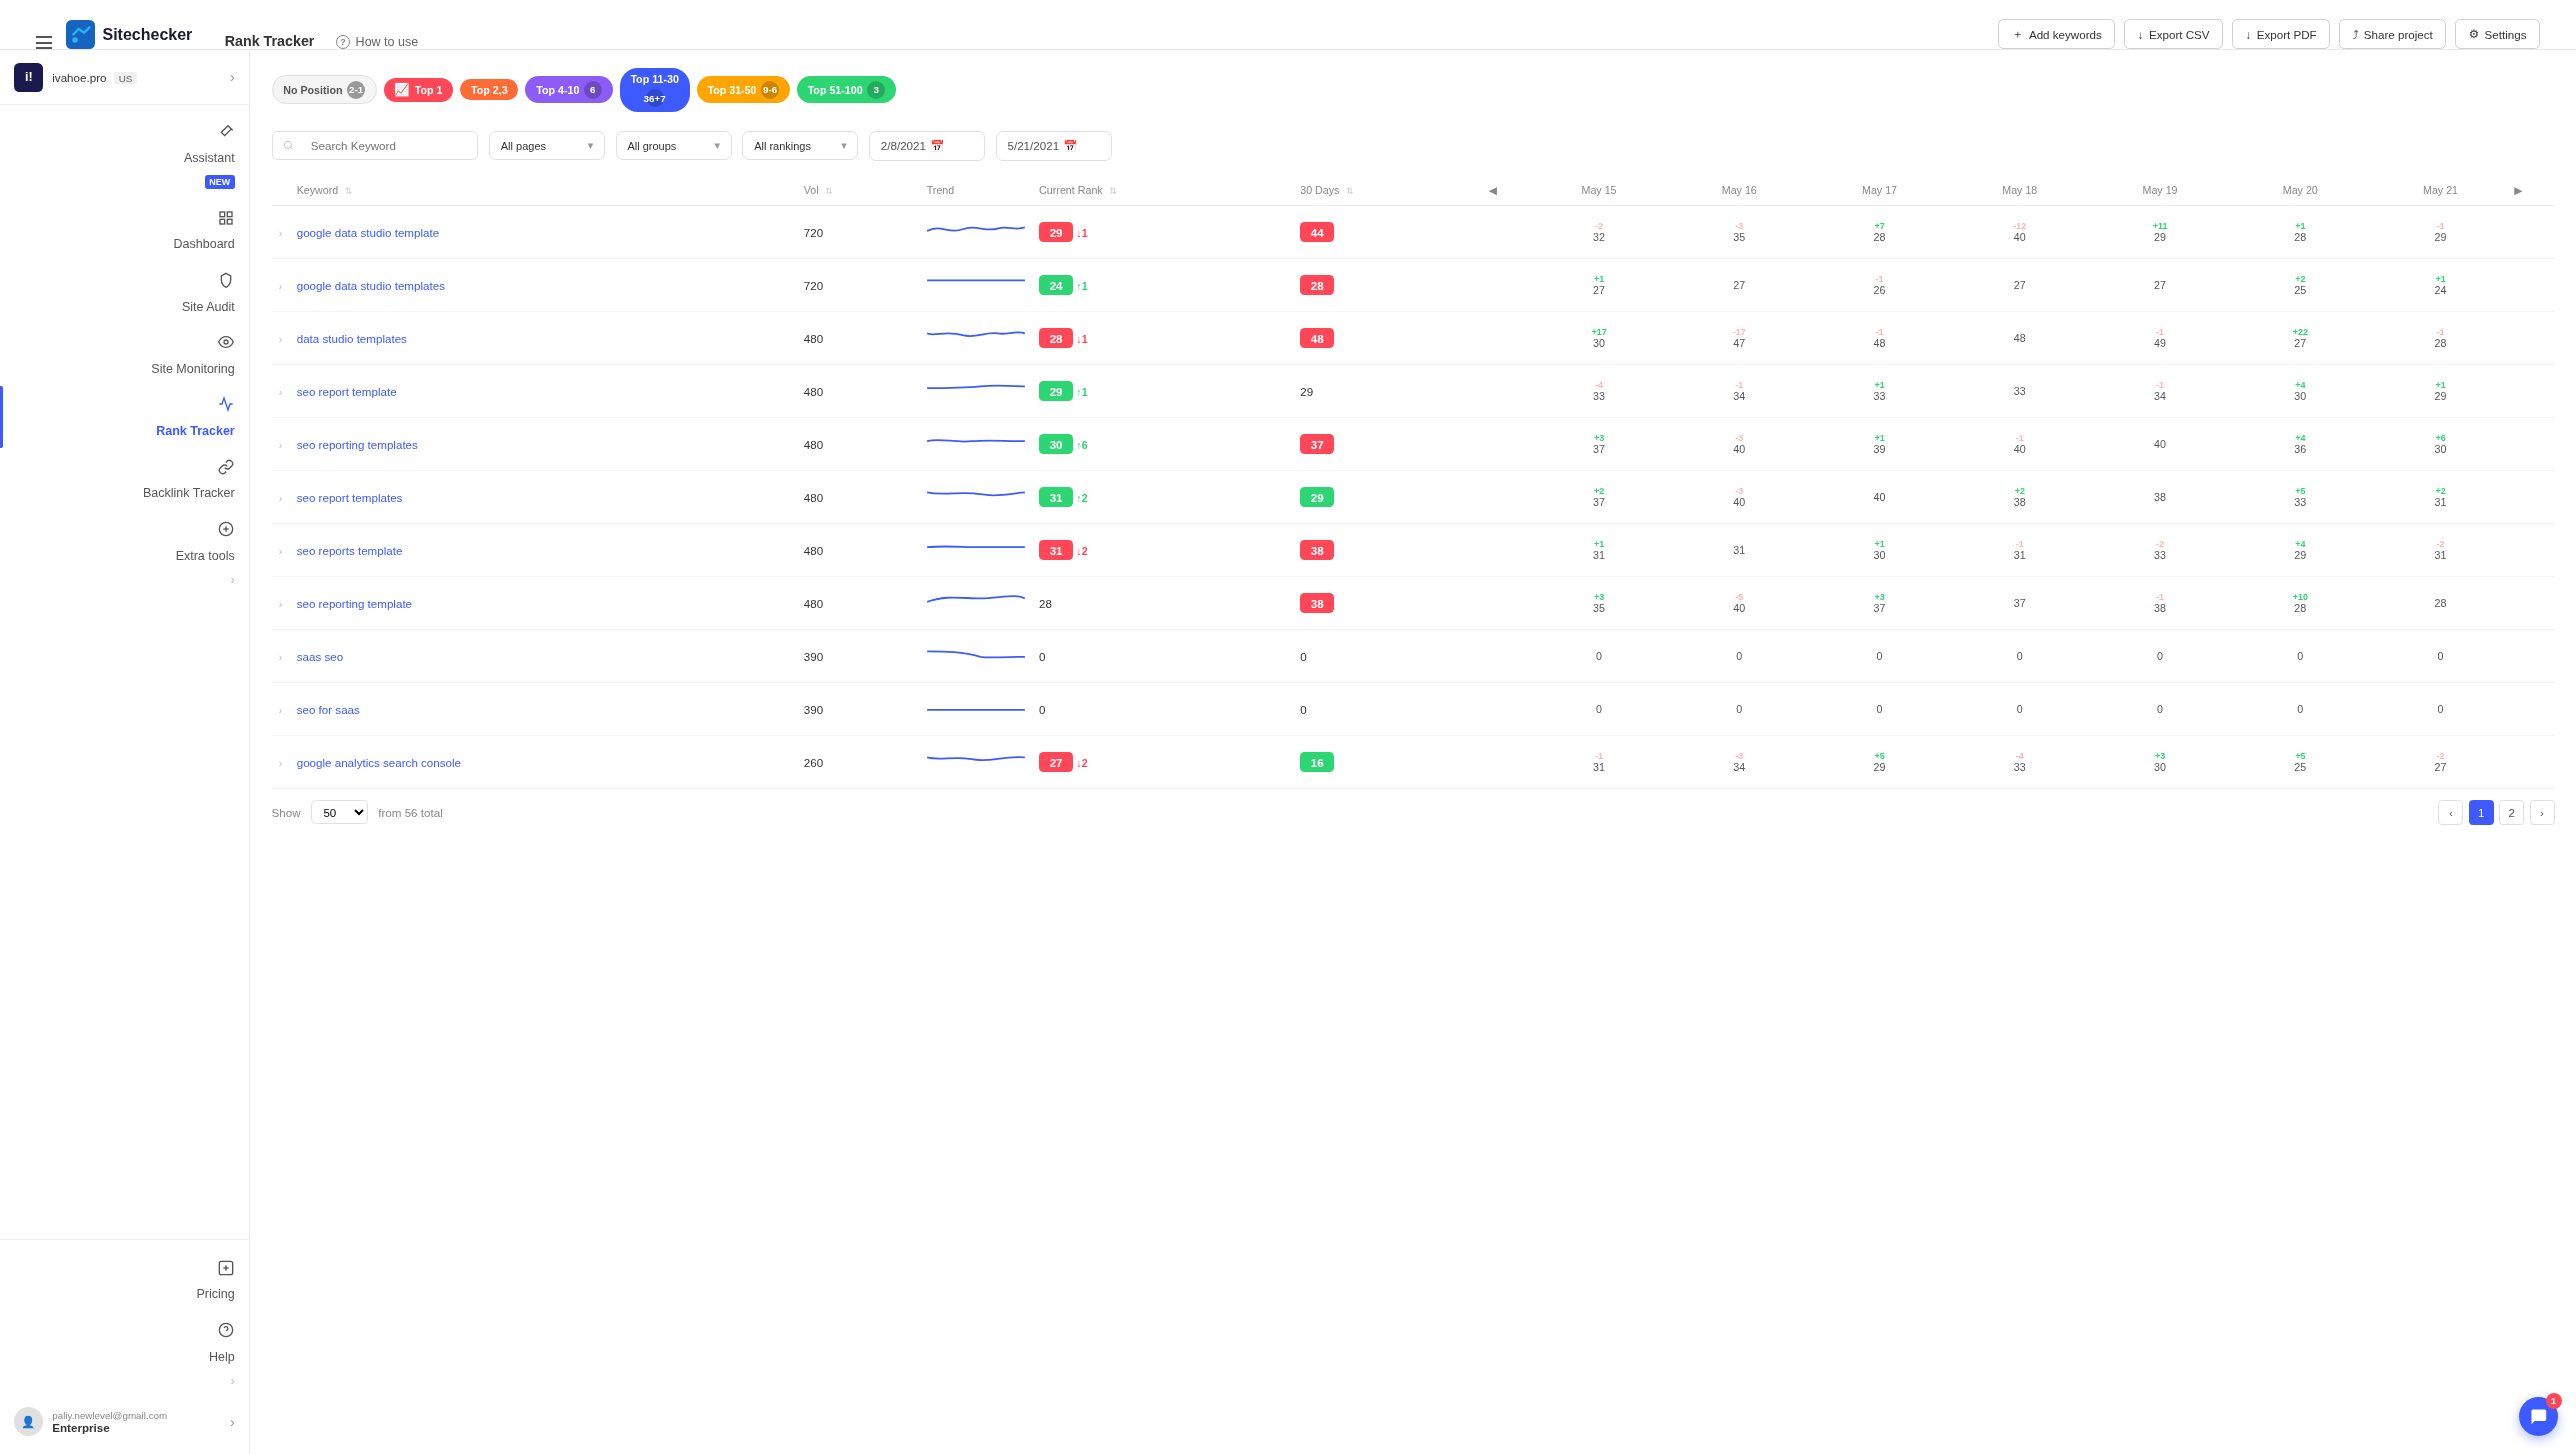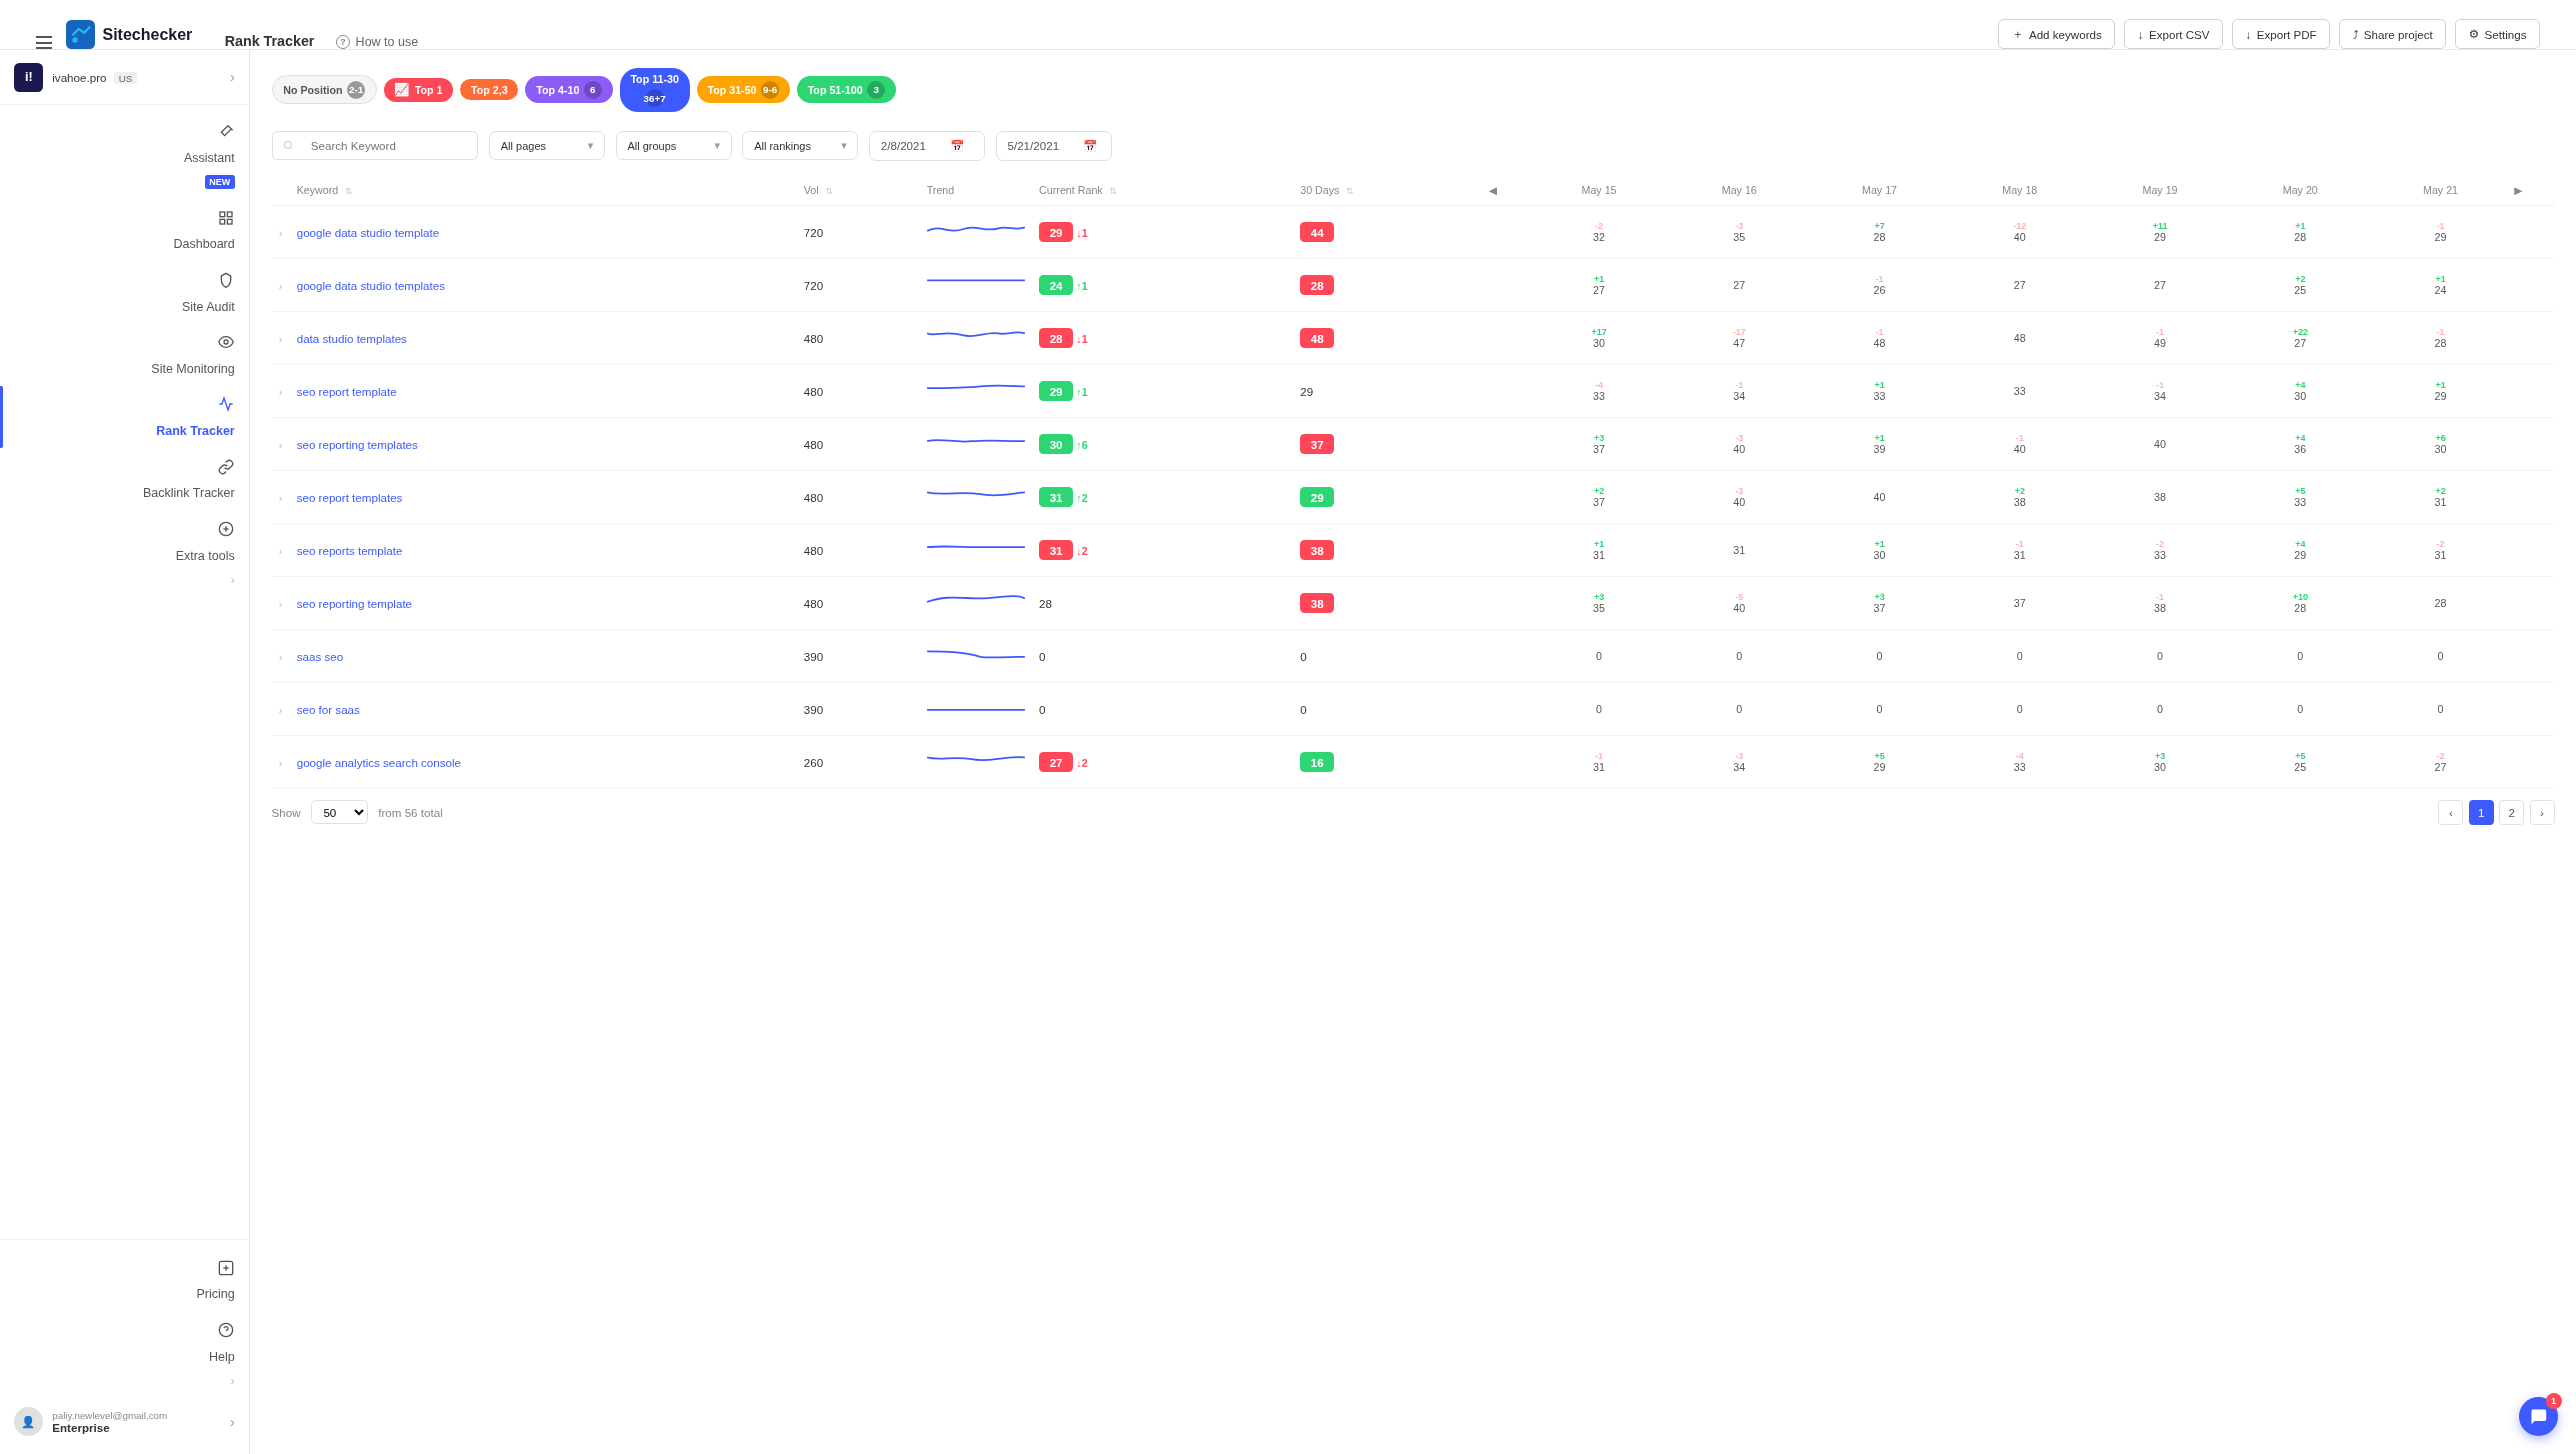--- a/index.html
+++ b/index.html
@@ -59,21 +59,21 @@
     .badge-top1130 { background: #3d5afe; color: #fff; flex-direction: column; }
     .badge-top3150 { background: #ffa502; color: #fff; }
     .badge-top51100 { background: #2ed573; color: #fff; }
 
     
     .filters-row { display: flex; align-items: center; gap: 10.7px; margin-bottom: 14.3px; flex-wrap: wrap; }
     .filter-input { display: flex; align-items: center; border: 0.9px solid #e0e0e0; border-radius: 5.4px; padding: 7.2px 10.7px; gap: 17px; background: #fff; min-width: 161px; }
     .filter-input input { border: none; outline: none; font-size: 11.6px; color: #999; background: transparent; width: 100%; }
     .filter-select { display: flex; align-items: center; border: 0.9px solid #e0e0e0; border-radius: 7px; padding: 7.2px 10.7px; gap: 7.2px; background: #fff; cursor: pointer; min-width: 116px; font-size: 11px; color: #333; }
     .filter-select .caret { margin-left: auto; color: #999; }
-    .date-filter { display: flex; align-items: center; border: 0.9px solid #e0e0e0; border-radius: 7px; padding: 7.2px 10.7px; gap: 24px; background: #fff; min-width: 116px; font-size: 11.6px; color: #555; cursor: pointer; }
+    .date-filter { display: flex; align-items: center; border: 0.9px solid #e0e0e0; border-radius: 7px; padding: 7.2px 10.7px; gap: 4px; background: #fff; min-width: 116px; font-size: 11.6px; color: #555; cursor: pointer; }
 
     
     .table-wrap { overflow-x: auto; }
     table { width: 100%; border-collapse: collapse; font-size: 11.6px; }
     thead th { padding: 9px 7.2px; text-align: left; color: #888; font-weight: 500; border-bottom: 0.9px solid #f0f0f0; white-space: nowrap; font-size: 10.7px; }
     thead th .sort-icon { color: #ccc; margin-left: 3.6px; font-size: 9px; }
     tbody tr { border-bottom: 0.9px solid #f5f5f5; }
     tbody td { padding: 9px 7.2px; vertical-align: middle; }
     .expand-btn { color: #bbb; cursor: pointer; font-size: 10.7px; }
     .kw-link { color: #3d5afe; text-decoration: none; font-size: 11.6px; }

